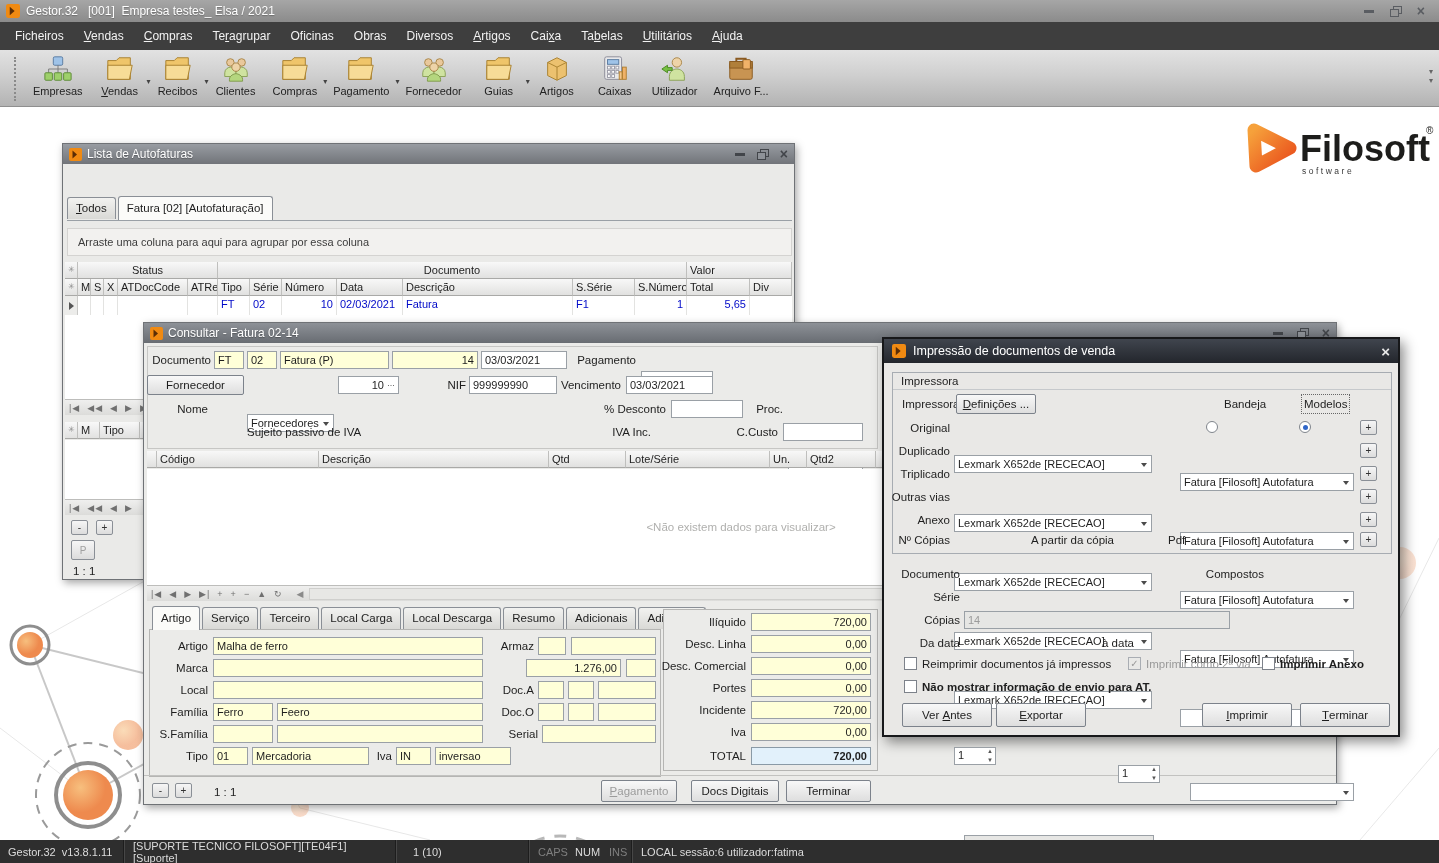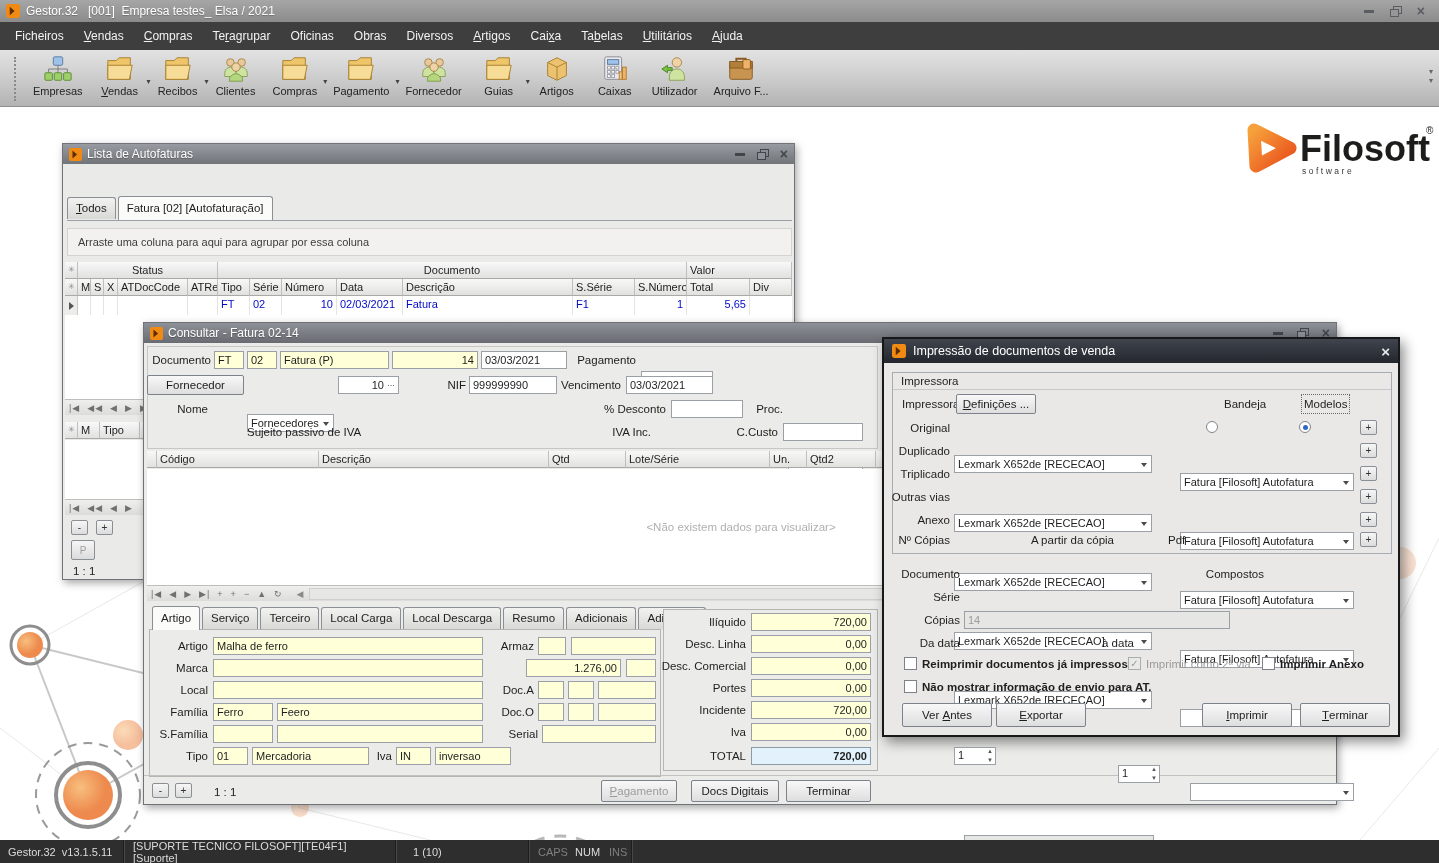--- a/index.html
+++ b/index.html
@@ -434,21 +434,21 @@
 
   <div class="abs lab rt" style="left:10px;top:272px;width:66px">Cópias</div>
   <div class="abs fd" style="left:80px;top:272px;width:266px">14</div>
 
   <div class="abs lab rt" style="left:10px;top:295px;width:66px">Da data</div>
   
   <div class="abs lab rt" style="left:206px;top:295px;width:44px">à data</div>
   
 
   <span class="abs ckbox" style="left:20px;top:318px"></span>
-  <div class="abs lab" style="left:38px;top:316px;font-weight:bold">Reimprimir documentos já impressos</div>
+  <div class="abs lab" style="left:38px;top:316px;font-weight:normal">Reimprimir documentos já impressos</div>
   <span class="abs ckbox dis" style="left:244px;top:318px"><span>✓</span></span>
   <div class="abs lab" style="left:262px;top:316px;color:#9a9a9a">Imprimir como 2ª via</div>
   <span class="abs ckbox" style="left:378px;top:318px"></span>
   <div class="abs lab" style="left:396px;top:316px;font-weight:bold">Imprimir Anexo</div>
   <span class="abs ckbox" style="left:20px;top:341px"></span>
   <div class="abs lab" style="left:38px;top:339px;font-weight:bold">Não mostrar informação de envio para AT.</div>
 
   <div class="abs btn" style="left:18px;top:364px;width:90px;height:24px">
       <span class="pre">Ver </span>
       <span class="u">A</span>
@@ -613,19 +613,20 @@
         <rect x="4" y="8" width="24" height="19" rx="2" fill="#c89452" stroke="#8a5a20"></rect>
         <rect x="4" y="8" width="24" height="7" fill="#b07f3a" stroke="#8a5a20"></rect>
         <rect x="18" y="6" width="8" height="10" rx="1" fill="#f0b269" stroke="#8a5a20"></rect>
       </svg>
     <span class="lb"><span>Arquivo F...</span><span class="u"></span><span></span></span>
   </span>
   <span class="tgrip">▾<br>▾</span>
 </div>
 
 <div class="abs statusbar">
-  <span class="seg pre" style="width:125px">Gestor.32  v13.1.5.11</span>
+  <span class="seg pre" style="width:125px">Gestor.32  v13.8.1.11</span>
   <span class="seg" style="width:272px">[SUPORTE TECNICO FILOSOFT][TE04F1][Suporte]</span>
   <span class="seg" style="width:133px;padding-left:16px">1 (10)</span>
   <span class="seg dim" style="width:37px;border-right:none;box-shadow:none">CAPS</span>
   <span class="seg" style="width:34px;border-right:none;box-shadow:none">NUM</span>
   <span class="seg dim" style="width:32px">INS</span>
+  <span class="seg" style="width:300px;border-right:none;box-shadow:none">LOCAL sessão:6 utilizador:fatima</span>
 </div>
 
 </body></html>

